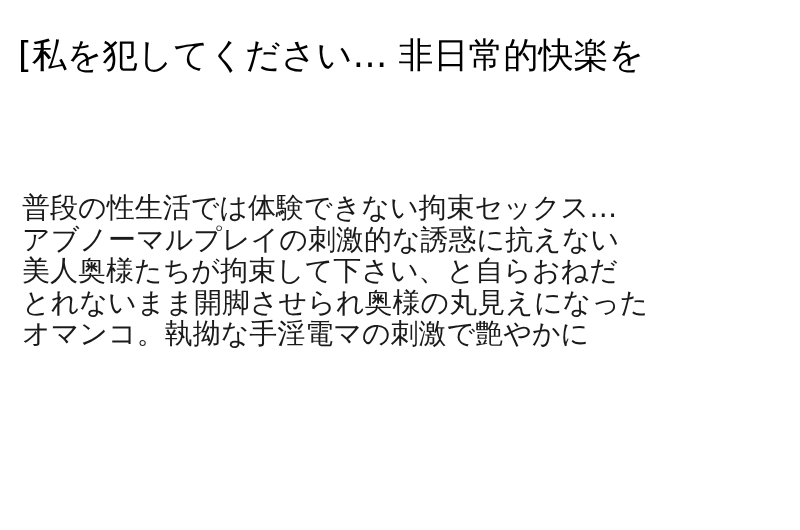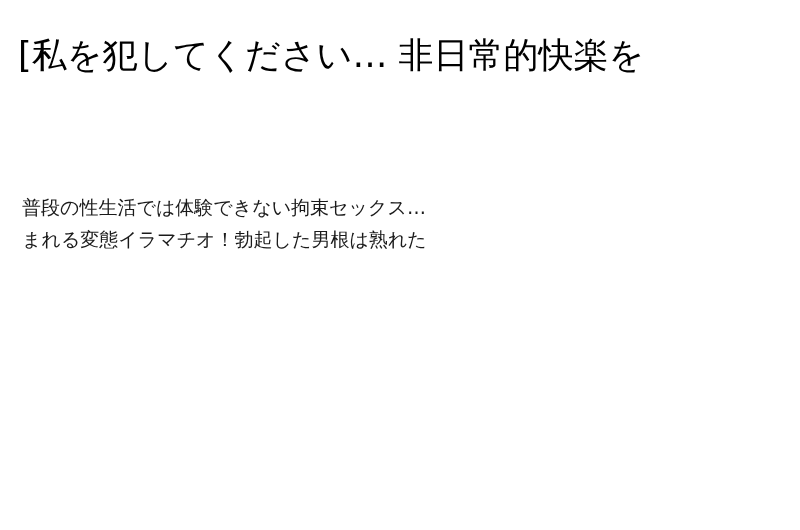--- a/index.html
+++ b/index.html
@@ -34,34 +34,37 @@
     letter-spacing: 0px;
     white-space: pre;
   }
   .body-block {
     position: absolute;
     left: 22px;
     top: 192px;
     width: 765px;
   }
   .body-line {
-    font-size: 19px;
+    font-size: 28px;
     line-height: 31.5px;
     color: #1a1a1a;
     font-weight: 400;
     white-space: pre;
   }
 </style>
 </head>
 <body>
 
 <div class="page">
 
   <div class="title-block">
     <div class="title-line">[私を犯してください… 非日常的快楽を</div>
   </div>
 
   <div class="body-block">
     <div class="body-line">普段の性生活では体験できない拘束セックス…</div>
-    <div class="body-line">まれる変態イラマチオ！勃起した男根は熟れた</div>
+    <div class="body-line">アブノーマルプレイの刺激的な誘惑に抗えない</div>
+    <div class="body-line">美人奥様たちが拘束して下さい、と自らおねだ</div>
+    <div class="body-line">とれないまま開脚させられ奥様の丸見えになった</div>
+    <div class="body-line">オマンコ。執拗な手淫電マの刺激で艶やかに</div>
   </div>
 
 </div>
 
 </body></html>

